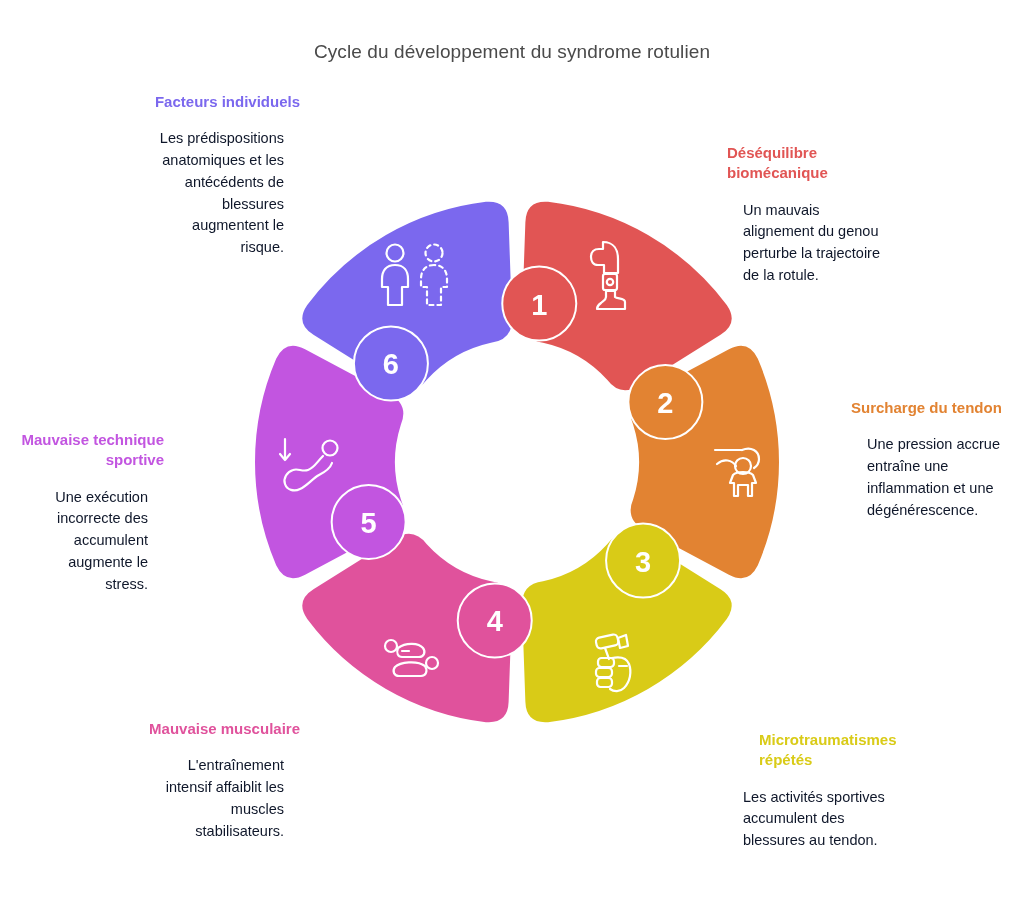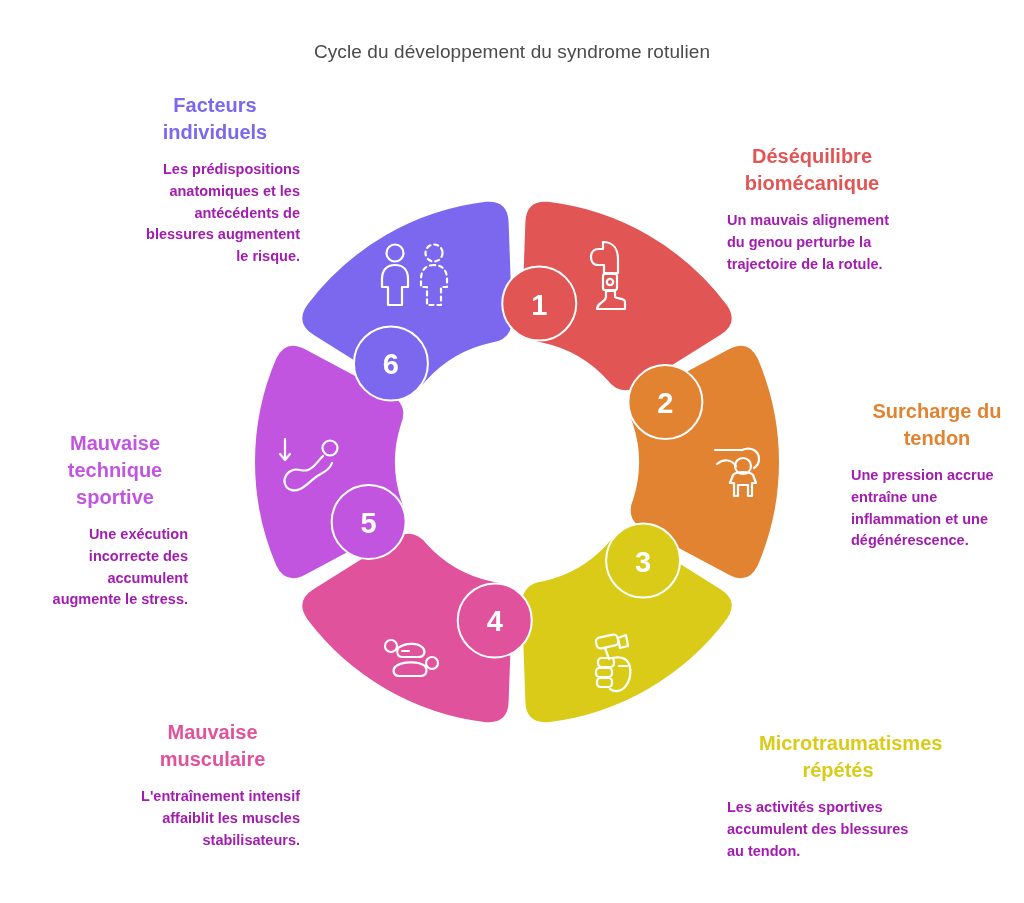--- a/index.html
+++ b/index.html
@@ -34,40 +34,38 @@
     font-weight:bold;
     fill:#ffffff;
     text-anchor:middle;
     dominant-baseline:central;
   }
 
   .label{
     position:absolute;
   }
   .label .heading{
-    font-size:20px;
+    font-size:15px;
     font-weight:bold;
     line-height:1.35;
     margin:0 0 13px 0;
-    text-align:center;
   }
   .label .desc{
     font-size:14.5px;
     line-height:1.5;
-    color:#a21caf;
-    margin:0;
-    font-weight:bold;
+    color:#0f172a;
+    margin:16px;
   }
 
   
   #lbl-1{left:727px;top:143px;width:170px;text-align:left;}
   #lbl-2{left:851px;top:398px;width:172px;text-align:left;}
   #lbl-3{left:727px;top:730px;width:190px;text-align:left;}
   #lbl-4{left:125px;top:719px;width:175px;text-align:right;}
-  #lbl-5{left:42px;top:430px;width:146px;text-align:right;}
+  #lbl-5{left:18px;top:430px;width:146px;text-align:right;}
   #lbl-6{left:130px;top:92px;width:170px;text-align:right;}
 
   .icon-g{fill:none;stroke:#ffffff;stroke-width:2.2;stroke-linecap:round;stroke-linejoin:round;}
   .icon-g-dash{fill:none;stroke:#ffffff;stroke-width:2.2;stroke-linecap:round;stroke-linejoin:round;stroke-dasharray:4 4;}
 </style>
 </head>
 <body style="background: rgb(255, 255, 255);">
 
 <div id="stage">
 

